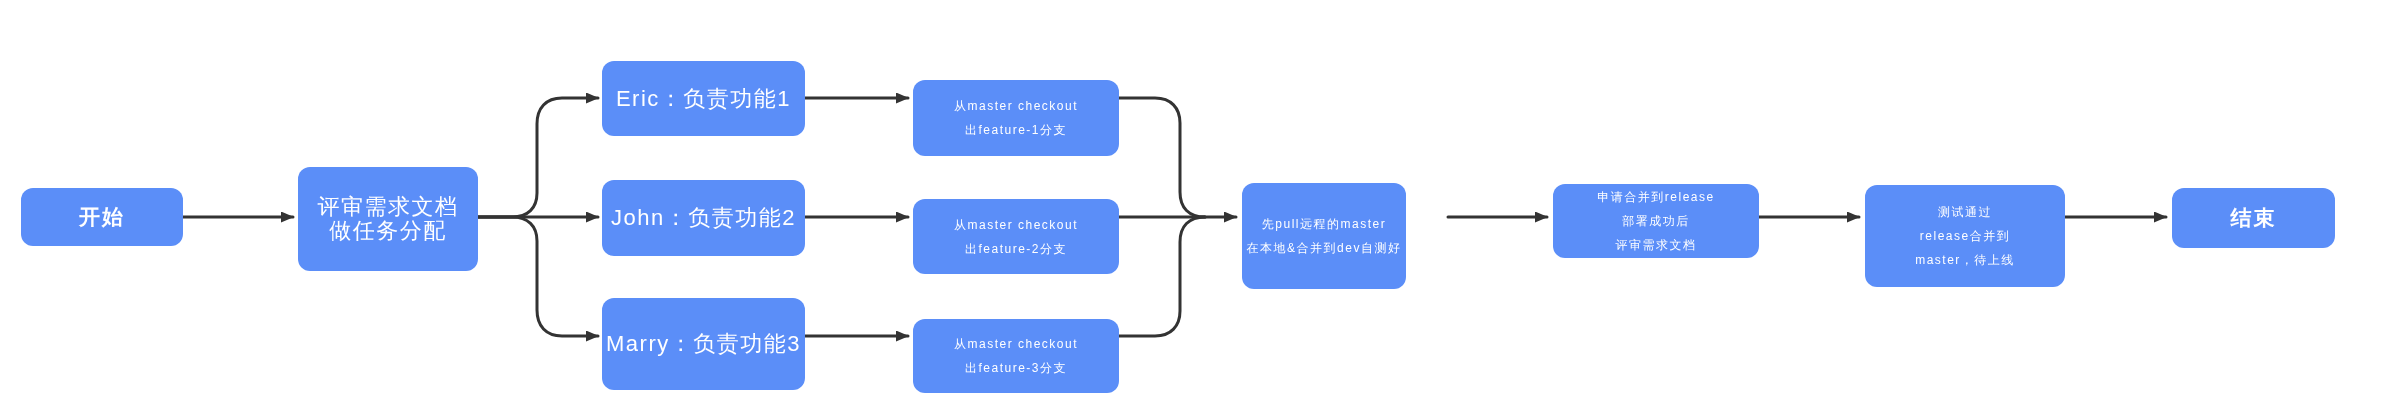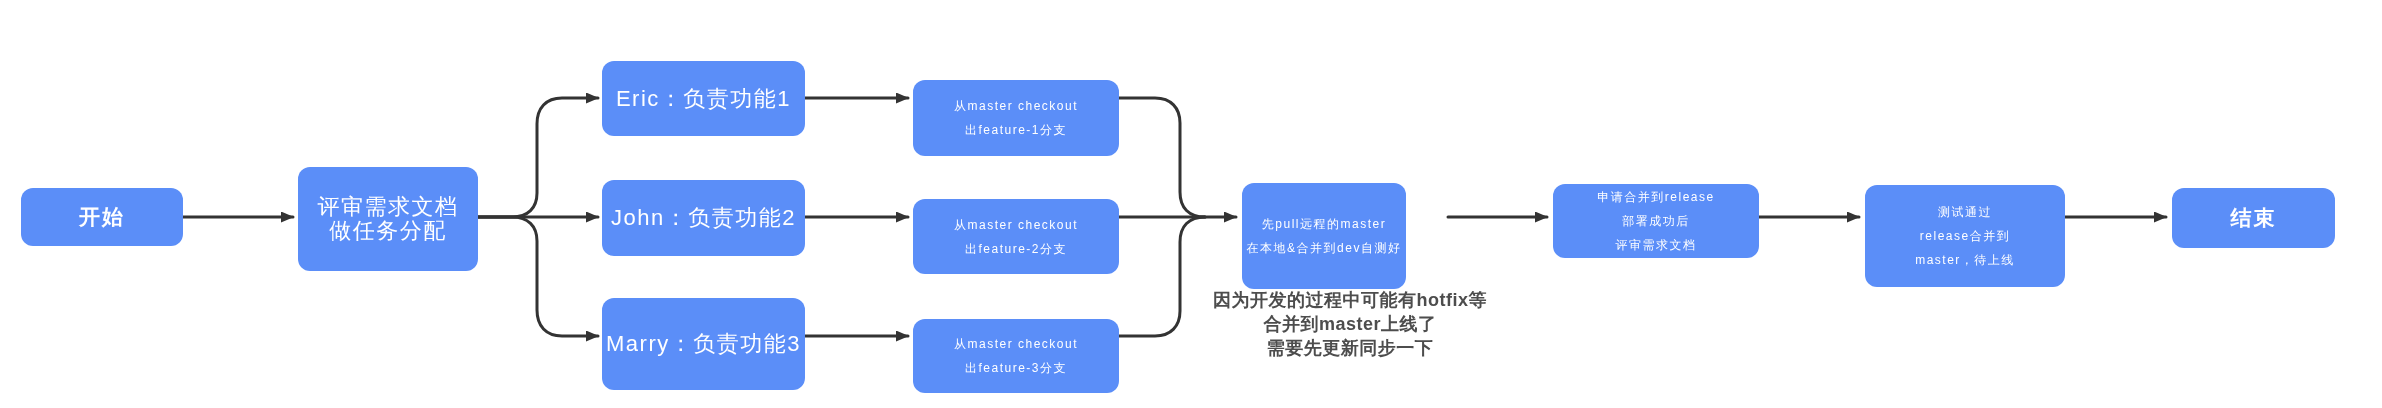--- a/index.html
+++ b/index.html
@@ -147,19 +147,14 @@
   <div class="node small" style="left:1865px; top:166px; width:200px; height:102px;">
     <div class="line">测试通过</div>
     <div class="line">release合并到</div>
     <div class="line">master，待上线</div>
   </div>
 
   <div class="node terminal" style="left:2172px; top:188px; width:163px; height:60px;">
     <div class="line">结束</div>
   </div>
 
-  <div class="note">
-    <div class="line">因为开发的过程中可能有hotfix等</div>
-    <div class="line">合并到master上线了</div>
-    <div class="line">需要先更新同步一下</div>
-  </div>
 
 </div>
 
 </body></html>

